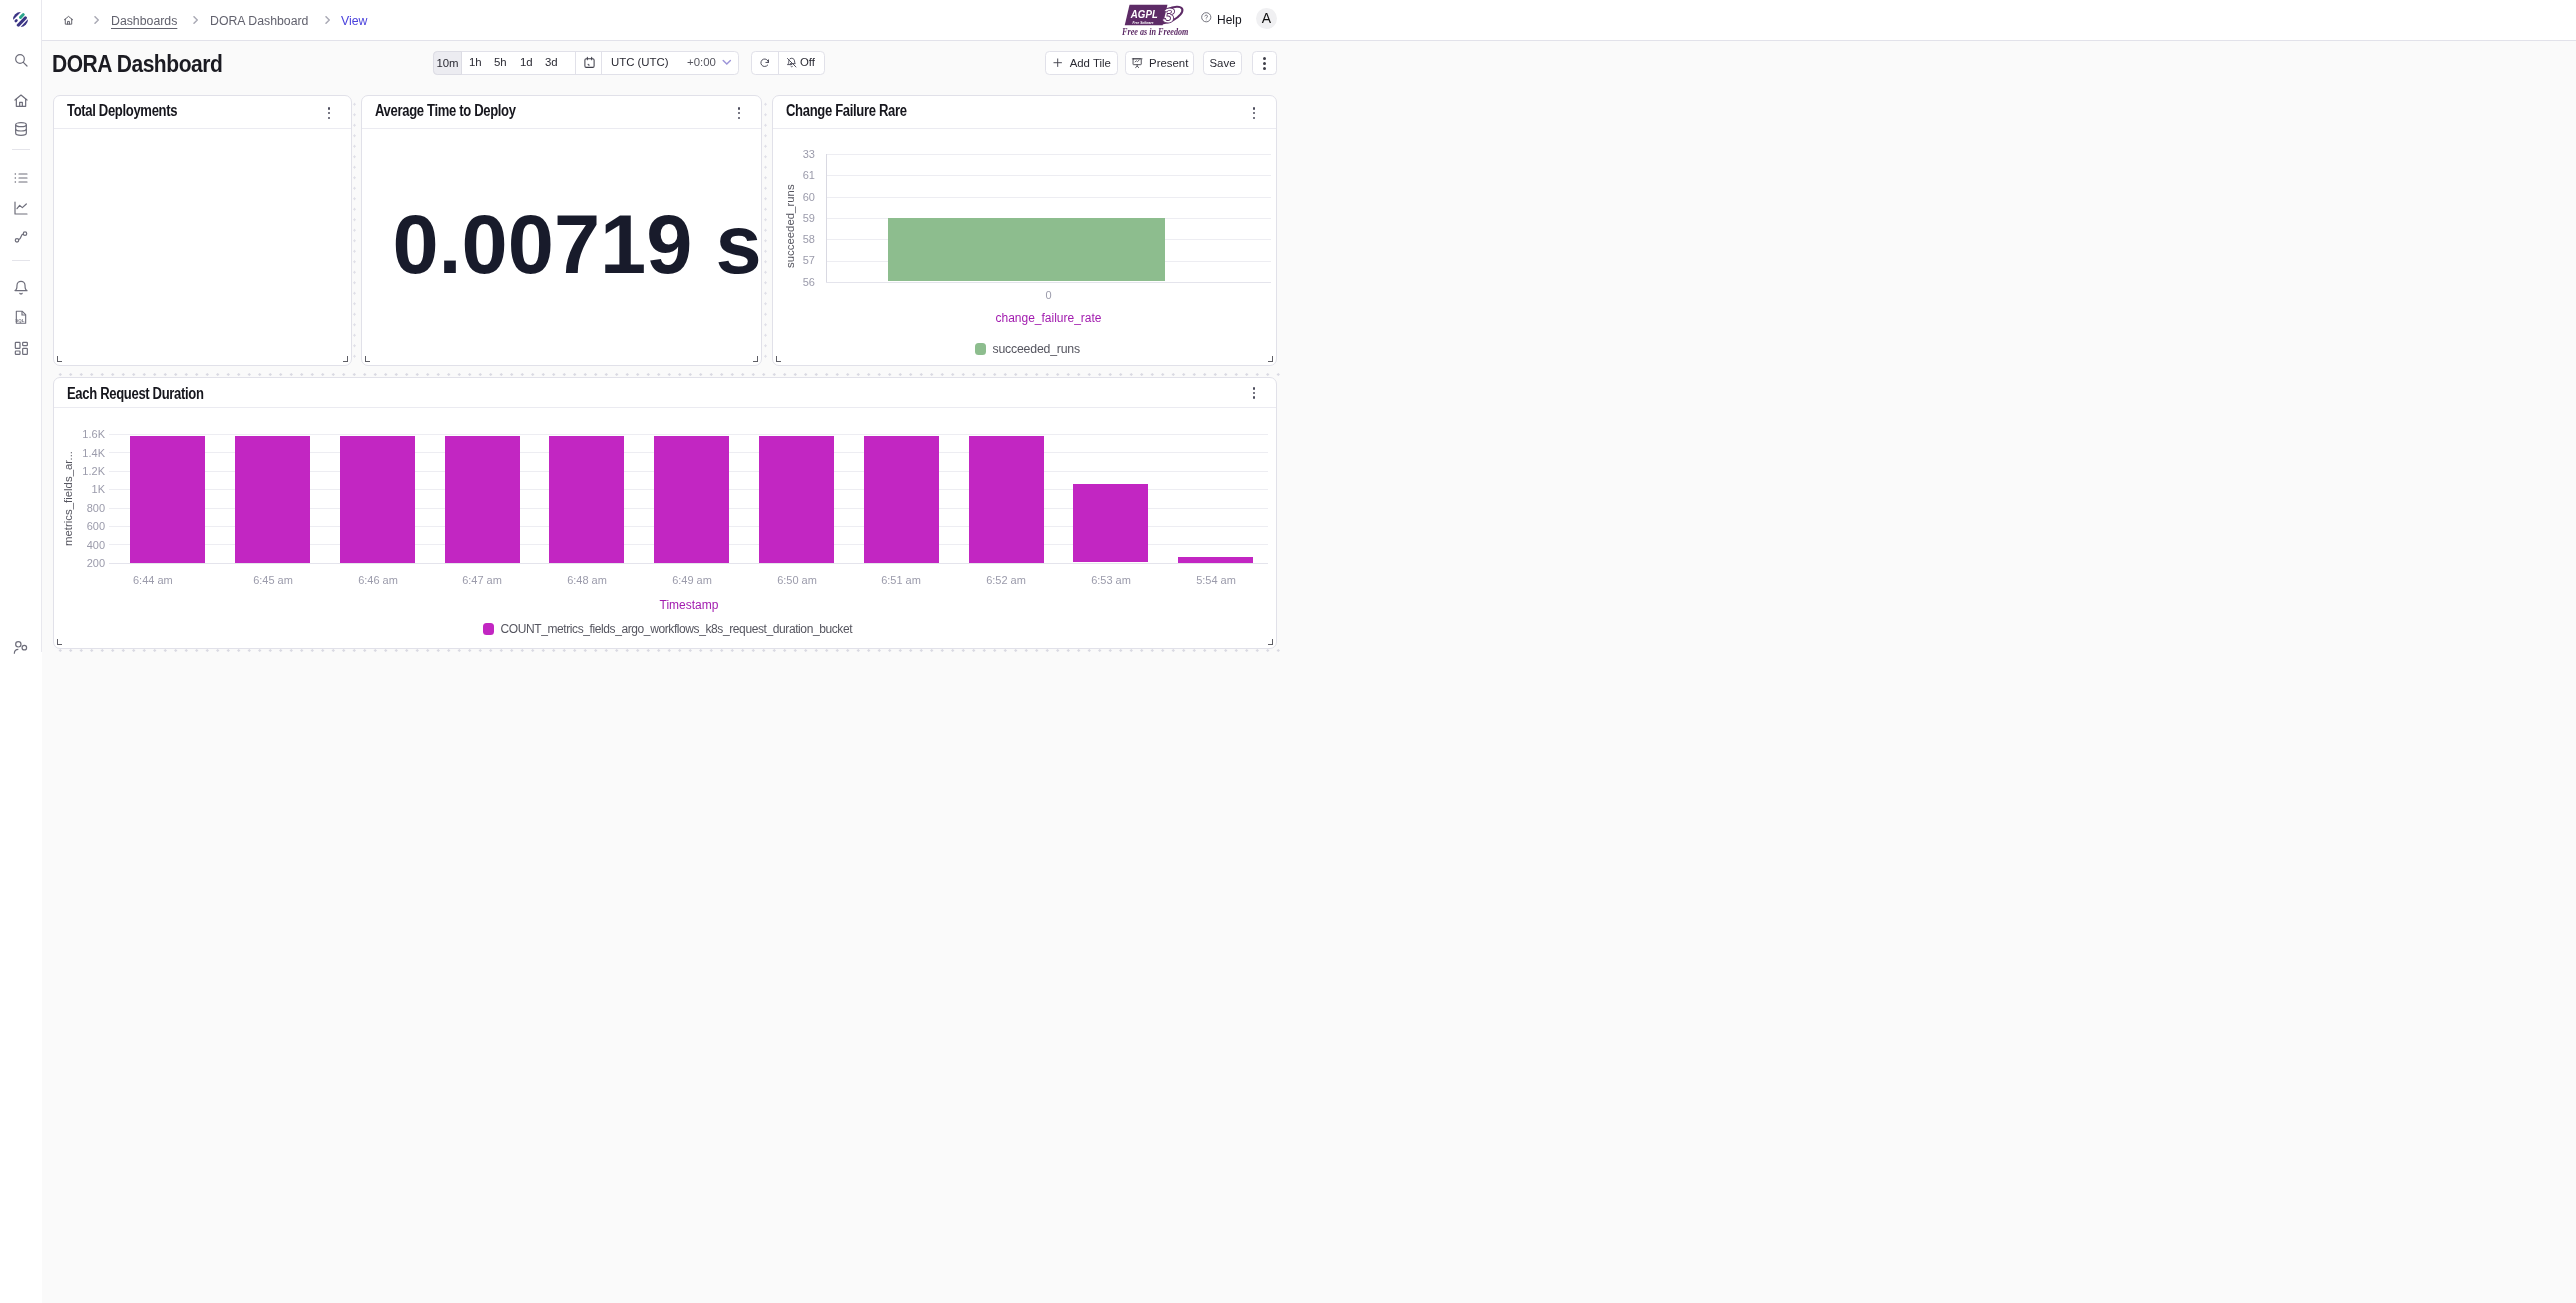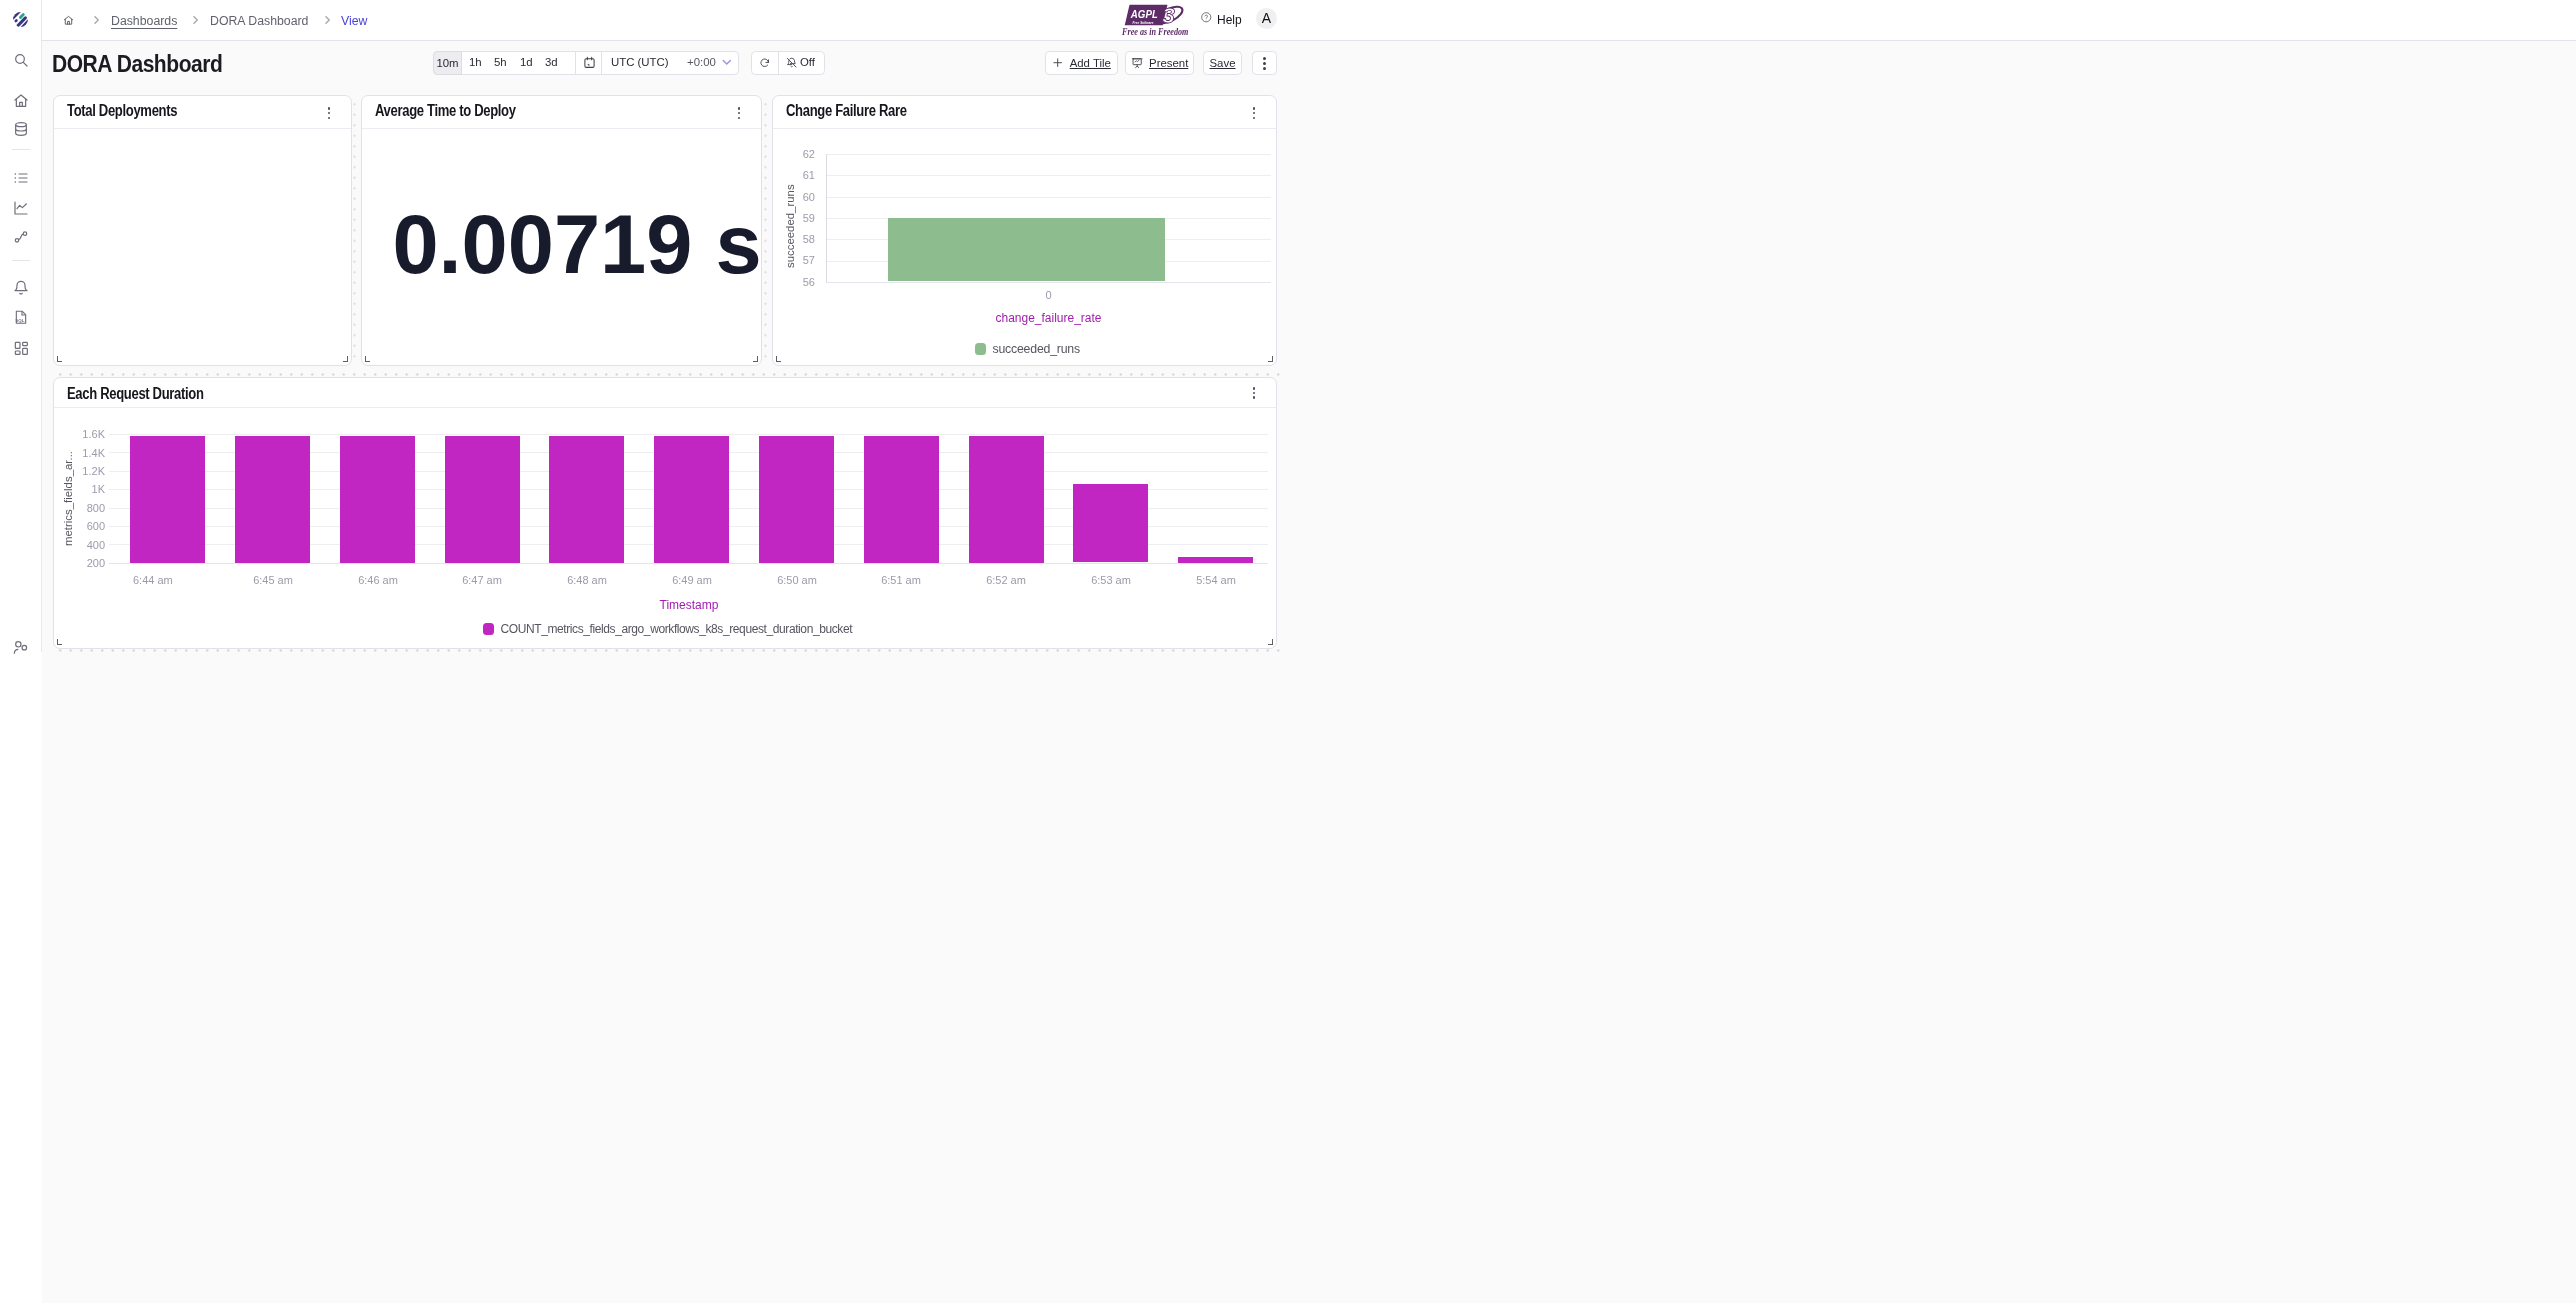--- a/index.html
+++ b/index.html
@@ -33,21 +33,21 @@
   .axtitle { position:absolute; font-size:12px; color:#a21caf; }
   .ylab { position:absolute; font-size:11.4px; color:#55555f;
     writing-mode:vertical-rl; transform:rotate(180deg); }
   .bar { position:absolute; }
   .legend { position:absolute; display:flex; align-items:center; }
   .sw { width:11.4px; height:11.4px; border-radius:3.5px; margin-right:6.1px; flex:none; }
   .legend span.t { font-size:12.3px; color:#55555f; letter-spacing:-0.2px; }
   
   .btn { position:absolute; top:10px; height:24px; border:0.9px solid #e1e1e9;
     border-radius:4.4px; background:#fff; display:flex; align-items:center;
-    justify-content:center; font-size:11.4px; color:#2a2a33;text-decoration:underline; }
+    justify-content:center; font-size:11.4px; color:#2a2a33; }
   .dotrow { position:absolute; height:2.6px; z-index:1;
     background-image:radial-gradient(circle, #d9d9e2 1.2px, transparent 1.3px);
     background-size:10.5px 2.6px; background-position:0 50%; }
   .dotcol { position:absolute; width:2.6px; z-index:1;
     background-image:radial-gradient(circle, #e0e0e8 1.1px, transparent 1.1px);
     background-size:2.6px 10.5px; background-position:50% 0; }
 </style>
 </head>
 <body>
 <div id="topbar">
@@ -259,21 +259,21 @@
 
   <div class="panel" style="left:730px;top:54px;width:505px;height:271px">
     <div class="phead" style="height:33px"></div>
     <div class="ptitle" style="top:6.3px">Change Failure Rare</div>
     <div class="kebab" style="right:20px;top:11.4px">
         <span></span>
         <span></span>
         <span></span>
       </div>
     <div class="ylab" style="left:11.4px;top:78px;height:105px;text-align:center">succeeded_runs</div>
-    <div class="tick" style="left:16px;top:52px;width:26px;text-align:right">62</div>
+    <div class="tick" style="left:16px;top:52px;width:26px;text-align:right">33</div>
     <div class="tick" style="left:16px;top:73px;width:26px;text-align:right">61</div>
     <div class="tick" style="left:16px;top:95px;width:26px;text-align:right">60</div>
     <div class="tick" style="left:16px;top:116px;width:26px;text-align:right">59</div>
     <div class="tick" style="left:16px;top:137px;width:26px;text-align:right">58</div>
     <div class="tick" style="left:16px;top:158px;width:26px;text-align:right">57</div>
     <div class="tick" style="left:16px;top:180px;width:26px;text-align:right">56</div>
     <div class="gline" style="left:53px;top:58px;width:445px"></div>
     <div class="gline" style="left:53px;top:79px;width:445px"></div>
     <div class="gline" style="left:53px;top:101px;width:445px"></div>
     <div class="gline" style="left:53px;top:122px;width:445px"></div>

